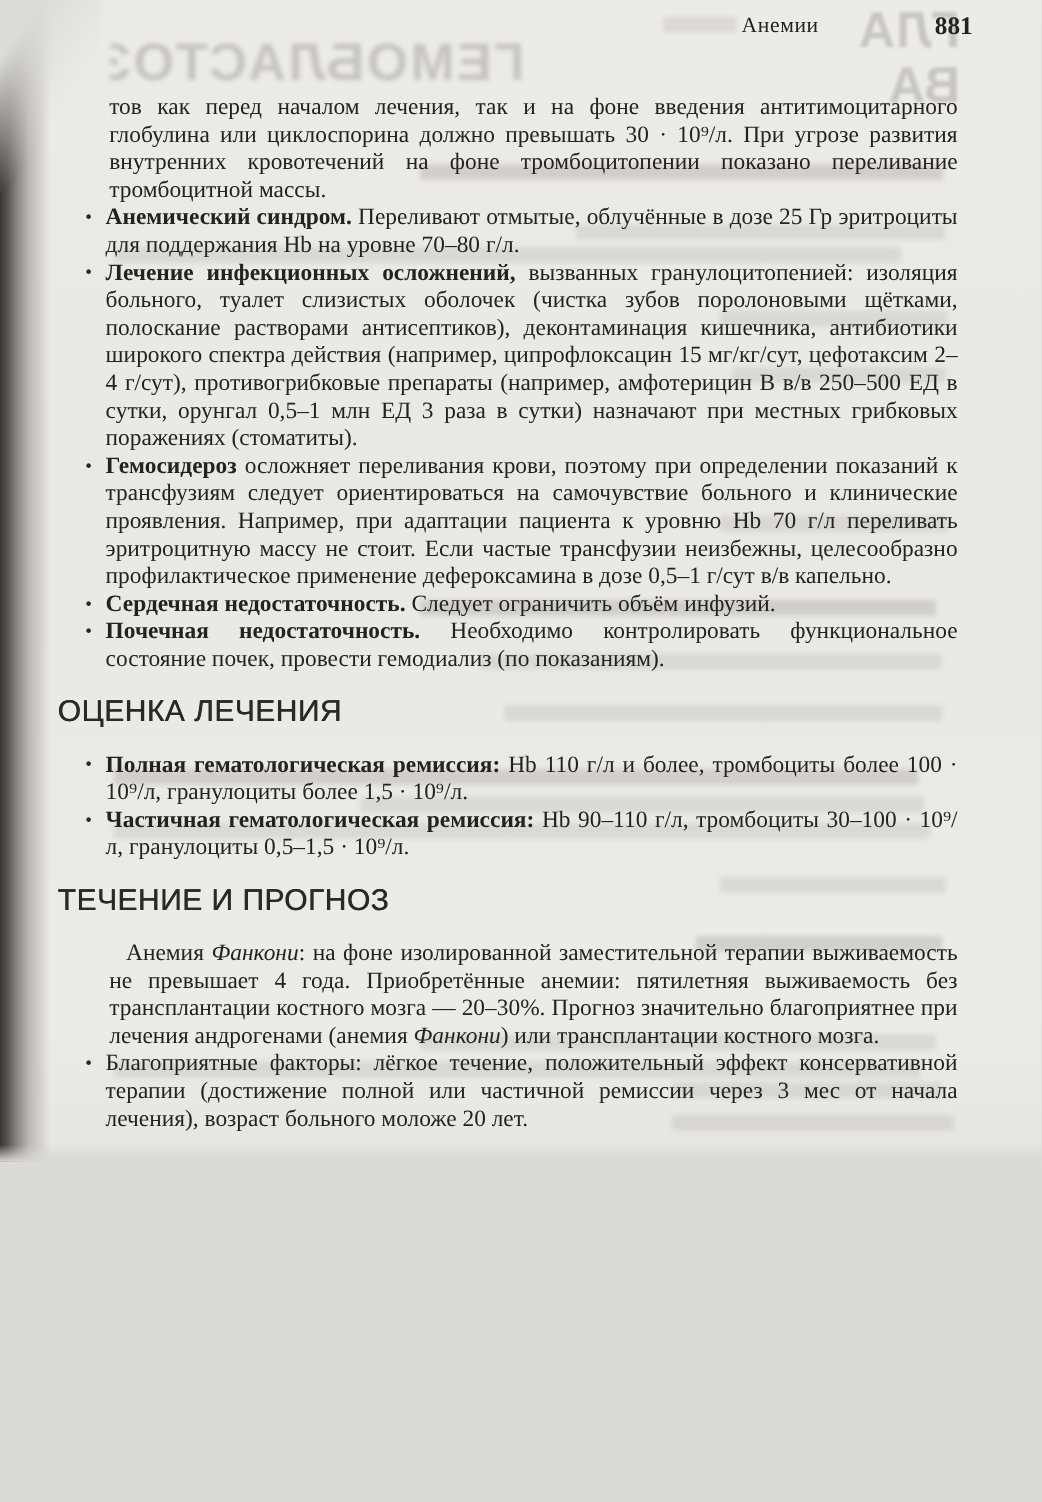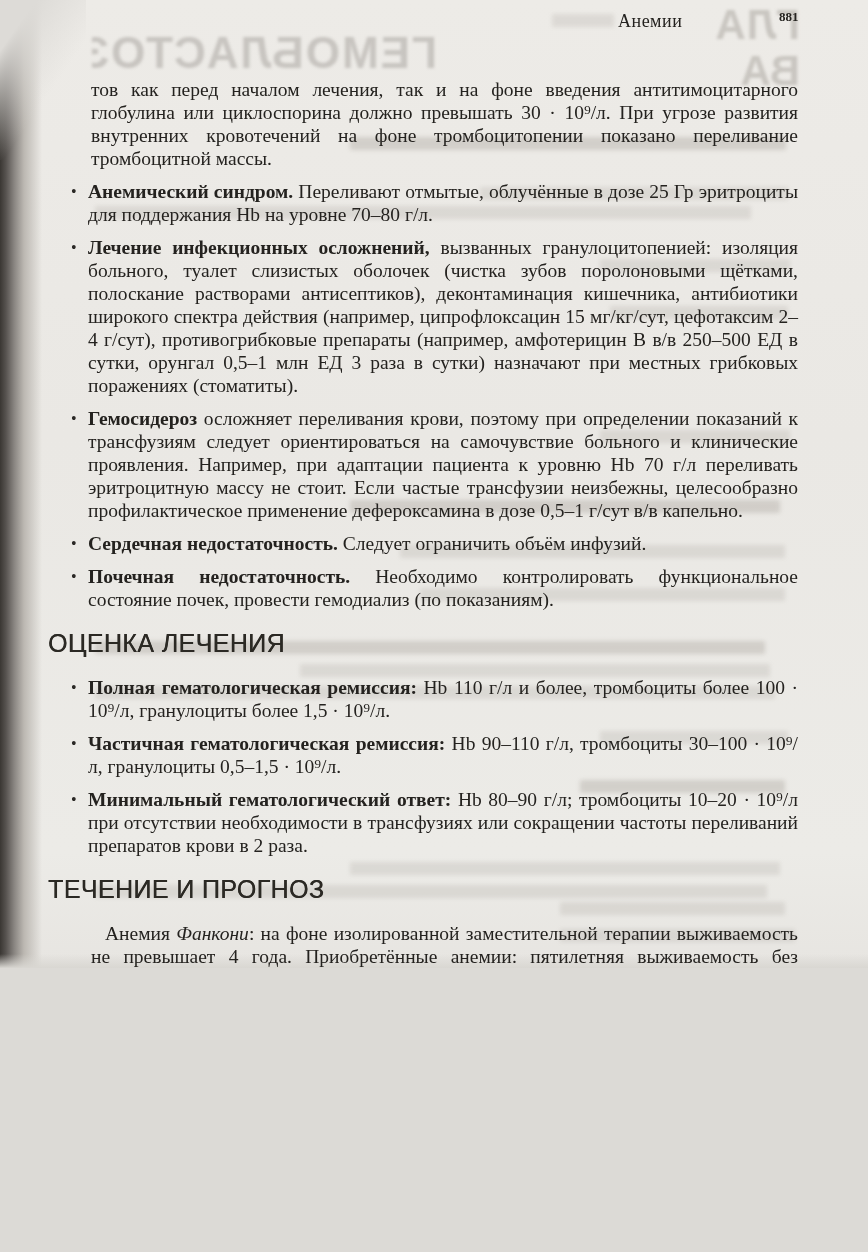--- a/index.html
+++ b/index.html
@@ -34,26 +34,26 @@
     position:absolute;left:0;top:0;width:86px;height:160px;z-index:4;pointer-events:none;
     background:linear-gradient(125deg,#dddbd7 18%,rgba(221,219,215,0) 58%);
   }
   .edge-bottom{
     position:absolute;left:0;right:0;bottom:0;height:14px;z-index:3;pointer-events:none;
     background:linear-gradient(0deg,#d9d7d2 0%,rgba(217,215,210,0) 100%);
   }
   
   .runhead{position:absolute;z-index:5;top:0;left:0;right:0;height:46px;}
   .rh-title{position:absolute;left:618px;top:11px;font-size:18px;letter-spacing:0.5px;}
-  .rh-num{position:absolute;left:779px;top:9px;font-size:13px;font-weight:bold;}
+  .rh-num{position:absolute;left:779px;top:9px;font-size:21px;font-weight:bold;}
   
   .content{position:absolute;z-index:5;left:88px;top:62px;width:710px;font-size:19.5px;line-height:23px;}
   .para{margin:16px 0 0 3px;text-align:justify;}
   ul.blist{list-style:none;margin:0;padding:0;}
-  ul.blist li{position:relative;margin-top:10px;text-align:justify;}
+  ul.blist li{position:relative;text-align:justify;}
   ul.blist li::before{content:"•";position:absolute;left:-17px;top:0;font-size:16px;color:#2a2825;}
   .lead{font-weight:bold;}
   h2{
     font-family:"Liberation Sans",sans-serif;font-weight:400;font-size:25px;line-height:26px;
     color:#2b2924;letter-spacing:0.4px;margin:19px 0 20px -40px;
     text-shadow:0.35px 0 0 currentColor;
   }
   .prognosis{margin:17px 0 0 3px;text-align:justify;text-indent:14px;}
   .prognosis i{font-style:italic;}
 </style>
@@ -110,24 +110,24 @@
       <li><span class="lead">Гемосидероз</span><span> осложняет переливания крови, поэтому при определении показаний к трансфузиям следует ориентироваться на самочувствие больного и клинические проявления. Например, при адаптации пациента к уровню Hb 70 г/л переливать эритроцитную массу не стоит. Если частые трансфузии неизбежны, целесообразно профилактическое применение дефероксамина в дозе 0,5–1 г/сут в/в капельно.</span></li>
       <li><span class="lead">Сердечная недостаточность.</span><span> Следует ограничить объём инфузий.</span></li>
       <li><span class="lead">Почечная недостаточность.</span><span> Необходимо контролировать функциональное состояние почек, провести гемодиализ (по показаниям).</span></li>
     </ul>
 
     <h2>ОЦЕНКА ЛЕЧЕНИЯ</h2>
 
     <ul class="blist">
       <li><span class="lead">Полная гематологическая ремиссия:</span><span> Hb 110 г/л и более, тромбоциты более 100 · 10⁹/л, гранулоциты более 1,5 · 10⁹/л.</span></li>
       <li><span class="lead">Частичная гематологическая ремиссия:</span><span> Hb 90–110 г/л, тромбоциты 30–100 · 10⁹/л, гранулоциты 0,5–1,5 · 10⁹/л.</span></li>
-      <li><span class="lead">Минимальный гематологический ответ:</span><span> Hb 80–90 г/л; тромбоциты 10–20 · 10⁹/л при отсутствии необходимости в трансфузиях или сокращении частоты переливаний препаратов крови в 2 раза.</span></li>
     </ul>
 
     <h2>ТЕЧЕНИЕ И ПРОГНОЗ</h2>
 
     <p class="prognosis"><span>Анемия </span><i>Фанкони</i><span>: на фоне изолированной заместительной терапии выживаемость не превышает 4 года. Приобретённые анемии: пятилетняя выживаемость без трансплантации костного мозга — 20–30%. Прогноз значительно благоприятнее при лечения андрогенами (анемия </span><i>Фанкони</i><span>) или трансплантации костного мозга.</span></p>
 
     <ul class="blist">
+      <li><span>Благоприятные факторы: лёгкое течение, положительный эффект консервативной терапии (достижение полной или частичной ремиссии через 3 мес от начала лечения), возраст больного моложе 20 лет.</span></li>
     </ul>
 
   </div>
 </div>
 
 </body></html>

